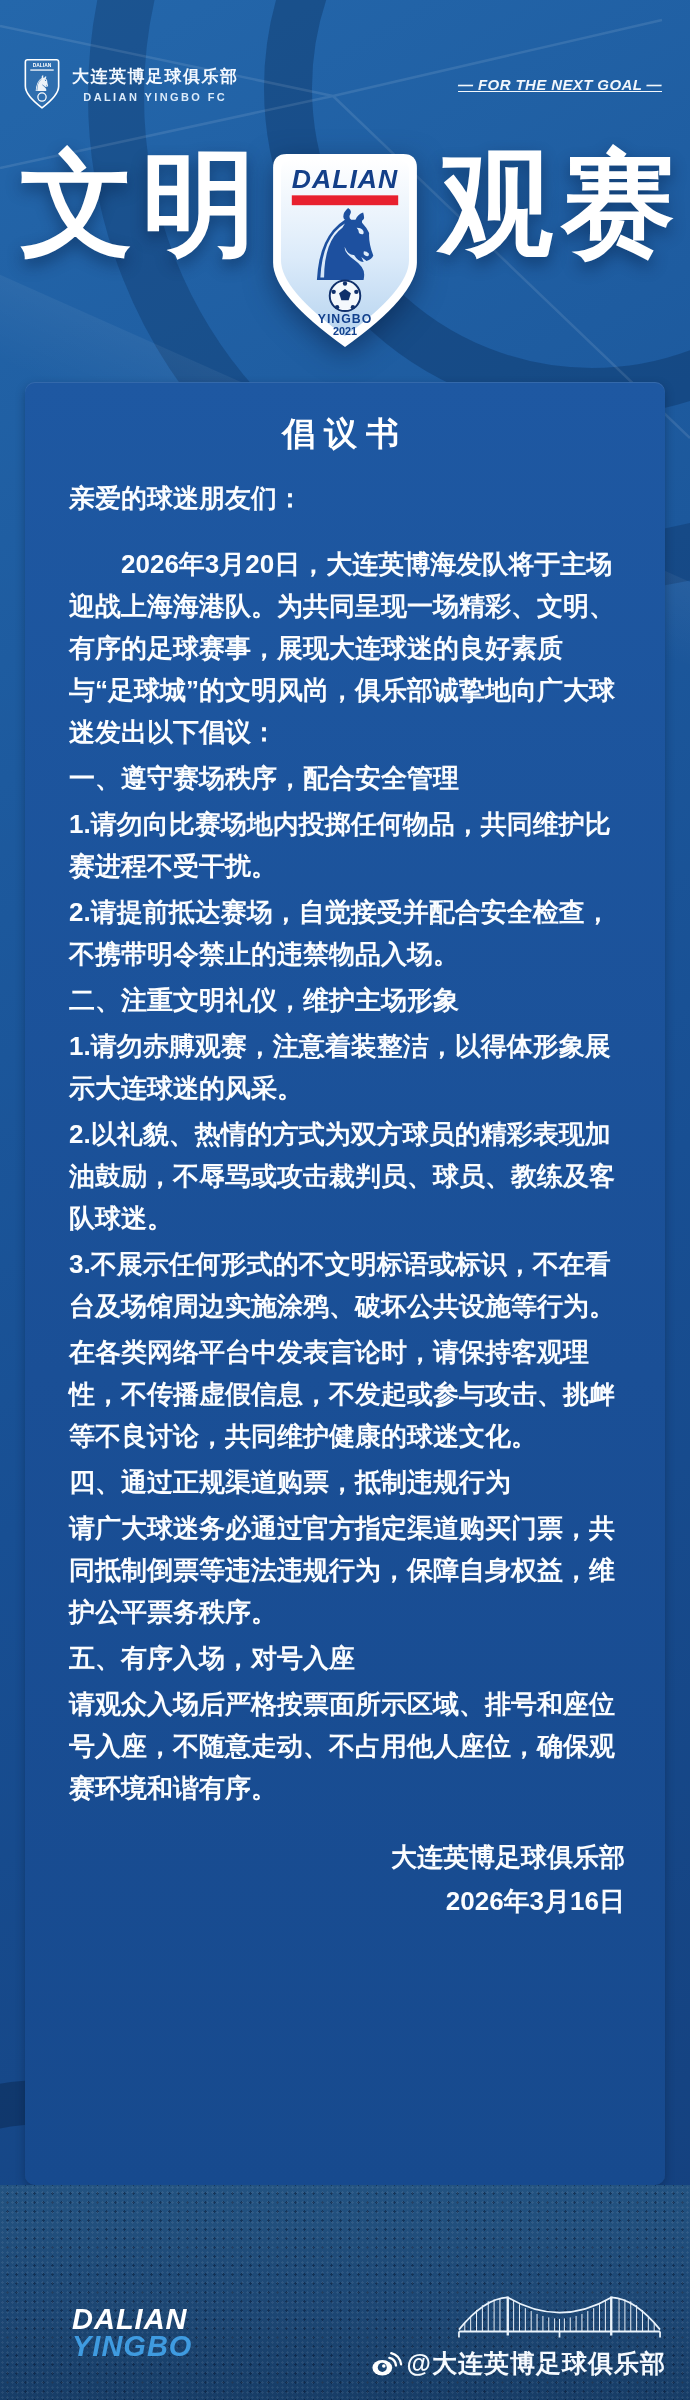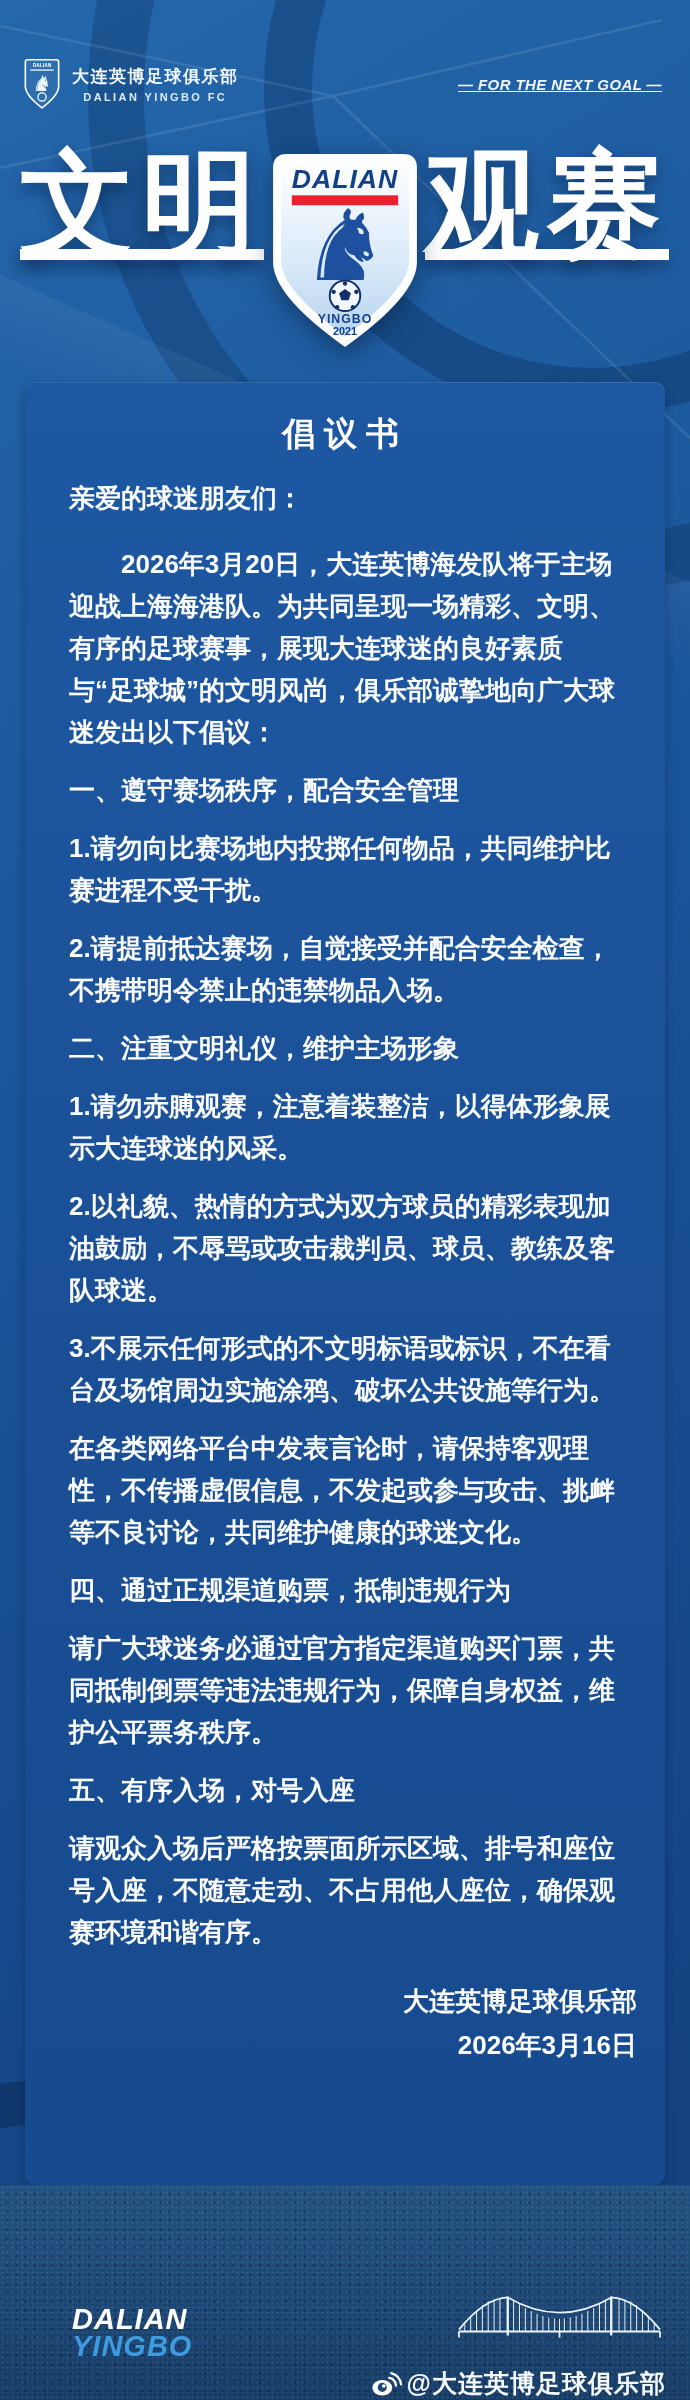--- a/index.html
+++ b/index.html
@@ -17,50 +17,50 @@
     background:linear-gradient(rgba(255,255,255,.05),rgba(255,255,255,0));transform:rotate(24deg);}
   .streaks{position:absolute;left:0;top:0;}
   
   .topbar{position:absolute;top:58px;left:24px;right:28px;display:flex;align-items:center;}
   .clubname{margin-left:12px;text-align:center;}
   .clubname .cn{font-size:17px;font-weight:900;letter-spacing:1.5px;color:#f4f9ff;}
   .clubname .en{font-size:11px;font-weight:700;letter-spacing:2.4px;color:#dcebfa;margin-top:3px;}
   .slogan{margin-left:auto;font-style:italic;font-weight:900;font-size:15px;letter-spacing:.4px;color:#f2f7fc;text-decoration:underline;}
   
   .hero-word{position:absolute;top:148px;font-size:114px;line-height:112px;font-weight:900;
-    letter-spacing:8px;color:#ffffff;text-shadow:0 7px 16px rgba(3,22,55,.45);white-space:nowrap;text-decoration:underline;}
+    letter-spacing:8px;color:#ffffff;text-shadow:0 7px 16px rgba(3,22,55,.45);white-space:nowrap;}
   .hero-word.left{left:20px;}
-  .hero-word.right{right:21px;}
+  .hero-word.right{right:7px;}
   .badge{position:absolute;left:50%;transform:translateX(-50%);top:152px;z-index:3;
     filter:drop-shadow(0 8px 14px rgba(3,22,55,.5));}
   
   .card{position:absolute;left:25px;top:382px;width:640px;height:1803px;box-sizing:border-box;
-    border-radius:10px;padding:24px 28px 20px;overflow:hidden;
+    border-radius:10px;padding:24px 40px 20px;overflow:hidden;
     background:linear-gradient(180deg,#1e58a2 0%,#1a4f96 55%,#174a8e 100%);
     box-shadow:0 4px 10px rgba(6,22,50,.35), inset 0 1px 0 rgba(255,255,255,.10);}
   .card h1{margin:6px 0 20px;text-align:center;font-size:33px;letter-spacing:9px;font-weight:900;color:#fff;}
-  .card p{margin:16px;font-size:26px;line-height:42px;font-weight:600;color:#fbfdff;}
+  .card p{margin:4px;font-size:26px;line-height:42px;font-weight:600;color:#fbfdff;}
   .salut{margin-bottom:24px !important;}
   .indent{text-indent:2em;}
   .h{font-weight:800 !important;margin-top:4px !important;}
   .closing{font-weight:800 !important;margin-top:30px !important;}
   .sig{margin-top:26px;text-align:right;font-size:26px;line-height:44px;font-weight:600;color:#fbfdff;}
   
   .footer-band{position:absolute;left:0;right:0;top:2185px;bottom:0;
     background:
       radial-gradient(rgba(255,255,255,.07) 1px,transparent 1.3px),
       radial-gradient(rgba(6,20,45,.45) 1px,transparent 1.3px),
       linear-gradient(180deg,#235381 0%,#1c4673 60%,#173d67 100%);
     background-size:5px 5px,9px 9px,auto;background-position:0 0,3px 4px,0 0;}
   .wordmark{position:absolute;left:72px;bottom:40px;font-style:italic;font-weight:900;
     letter-spacing:1px;line-height:27px;}
   .wordmark .wm1{font-size:29px;color:#ffffff;}
   .wordmark .wm2{font-size:29px;color:#3f9be0;}
   .bridge{position:absolute;right:28px;bottom:60px;}
-  .weibo-row{position:absolute;right:24px;bottom:0;display:flex;align-items:center;gap:4px;}
+  .weibo-row{position:absolute;right:24px;bottom:20px;display:flex;align-items:center;gap:4px;}
   .weibo-row span{font-size:25px;font-weight:700;color:#f6fafe;letter-spacing:1px;}
   svg text{font-family:"Liberation Sans","DejaVu Sans",sans-serif;}
 </style>
 </head>
 <body>
 
 <div class="poster">
 
   <div class="ring r1"></div>
   <div class="ring r2"></div>

